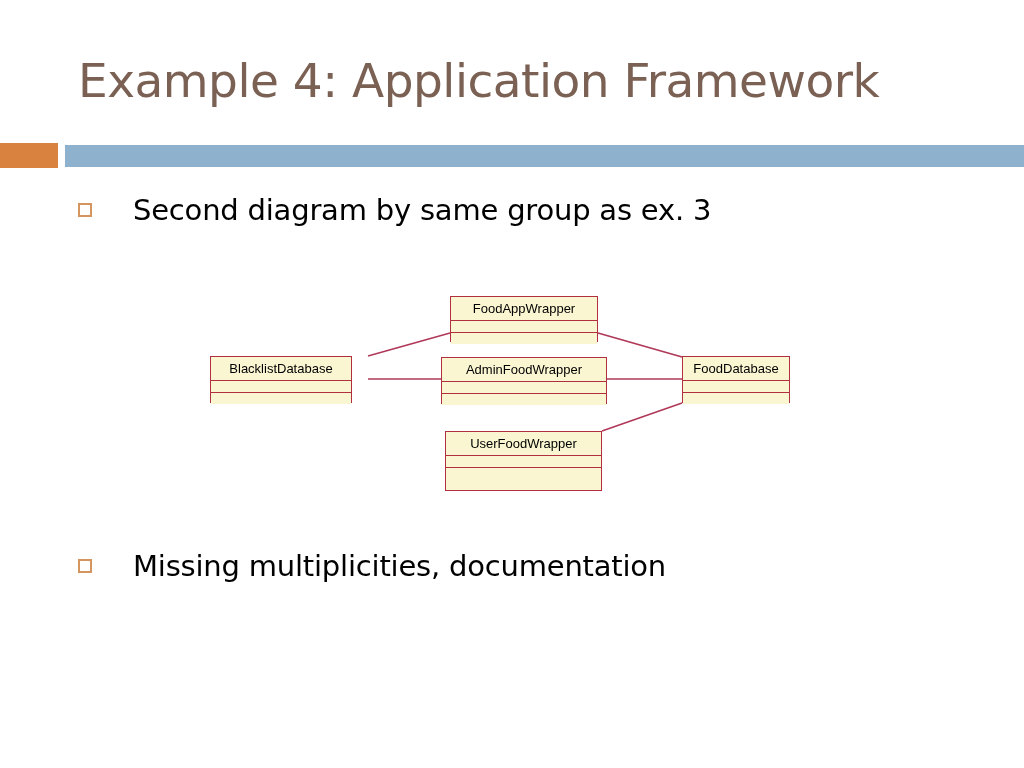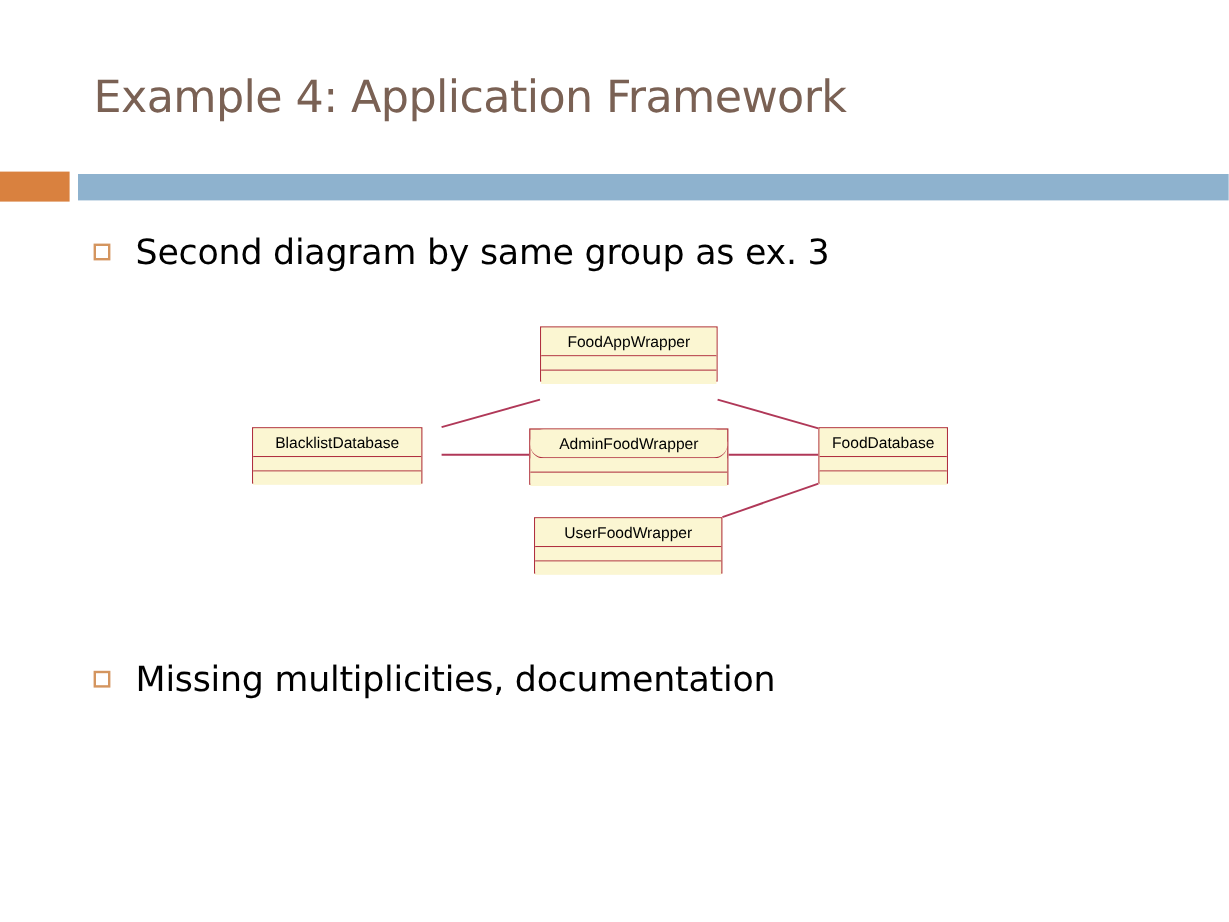--- a/index.html
+++ b/index.html
@@ -17,21 +17,21 @@
 
   
   #slide-title {
     position: absolute;
     left: 78px;
     top: 48px;
     width: 900px;
     height: 70px;
     color: #7a6154;
     font-family: "DejaVu Sans", sans-serif;
-    font-size: 37px;
+    font-size: 47px;
     font-weight: 400;
     letter-spacing: -0.5px;
     line-height: 66px;
     white-space: nowrap;
   }
 
   
   #accent-bar-orange {
     position: absolute;
     left: 0px;
@@ -65,20 +65,21 @@
     margin-right: 21px;
     flex: none;
   }
   .bullet-text {
     color: #000000;
     font-family: "DejaVu Sans", sans-serif;
     font-size: 29px;
     font-weight: 400;
     letter-spacing: -0.2px;
     line-height: 34px;
+    margin-left: 20px;
   }
   #bullet-1 { left: 78px; top: 193px; }
   #bullet-2 { left: 78px; top: 549px; text-align: right; }
 
   
   #uml-diagram {
     position: absolute;
     left: 0px;
     top: 0px;
     width: 1024px;
@@ -144,43 +145,43 @@
   <svg id="uml-lines" viewBox="0 0 1024 768" width="1024" height="768">
     <g id="assoc-lines" stroke="#b03858" stroke-width="1.6" fill="none">
         <line x1="368" y1="356" x2="450" y2="333" stroke="#b03858"></line>
         <line x1="598" y1="333" x2="682" y2="357" stroke="#b03858"></line>
         <line x1="368" y1="379" x2="441" y2="379" stroke="#b03858"></line>
         <line x1="607" y1="379" x2="682" y2="379" stroke="#b03858"></line>
         <line x1="602" y1="431" x2="682" y2="403" stroke="#b03858"></line>
       </g>
   </svg>
 
-  <div class="uml-class" id="cls-food-app-wrapper" style="left: 450px; top: 272px; width: 148px; height: 46px; background: rgb(251, 246, 210); border-color: rgb(176, 48, 64);">
+  <div class="uml-class" id="cls-food-app-wrapper" style="left: 450px; top: 296px; width: 148px; height: 46px; background: rgb(251, 246, 210); border-color: rgb(176, 48, 64);">
     <div class="uml-name" style="background: rgb(251, 246, 210); border-bottom-color: rgb(176, 48, 64);">FoodAppWrapper</div>
     <div class="uml-compartment" style="background: rgb(251, 246, 210); border-bottom-color: rgb(176, 48, 64);"></div>
     <div class="uml-compartment last" style="background: rgb(251, 246, 210); border-bottom-color: rgb(176, 48, 64);"></div>
   </div>
 
   <div class="uml-class" id="cls-blacklist-database" style="left: 210px; top: 356px; width: 142px; height: 47px; background: rgb(251, 246, 210); border-color: rgb(176, 48, 64);">
     <div class="uml-name" style="background: rgb(251, 246, 210); border-bottom-color: rgb(176, 48, 64);">BlacklistDatabase</div>
     <div class="uml-compartment" style="background: rgb(251, 246, 210); border-bottom-color: rgb(176, 48, 64);"></div>
     <div class="uml-compartment last" style="background: rgb(251, 246, 210); border-bottom-color: rgb(176, 48, 64);"></div>
   </div>
 
   <div class="uml-class" id="cls-admin-food-wrapper" style="left: 441px; top: 357px; width: 166px; height: 47px; background: rgb(251, 246, 210); border-color: rgb(176, 48, 64);">
-    <div class="uml-name" style="background: rgb(251, 246, 210); border-bottom-color: rgb(176, 48, 64); border-radius: 11px;">AdminFoodWrapper</div>
+    <div class="uml-name" style="background: rgb(251, 246, 210); border-bottom-color: rgb(176, 48, 64);">AdminFoodWrapper</div>
     <div class="uml-compartment" style="background: rgb(251, 246, 210); border-bottom-color: rgb(176, 48, 64);"></div>
     <div class="uml-compartment last" style="background: rgb(251, 246, 210); border-bottom-color: rgb(176, 48, 64);"></div>
   </div>
 
   <div class="uml-class" id="cls-food-database" style="left: 682px; top: 356px; width: 108px; height: 47px; background: rgb(251, 246, 210); border-color: rgb(176, 48, 64);">
     <div class="uml-name" style="background: rgb(251, 246, 210); border-bottom-color: rgb(176, 48, 64);">FoodDatabase</div>
     <div class="uml-compartment" style="background: rgb(251, 246, 210); border-bottom-color: rgb(176, 48, 64);"></div>
     <div class="uml-compartment last" style="background: rgb(251, 246, 210); border-bottom-color: rgb(176, 48, 64);"></div>
   </div>
 
-  <div class="uml-class" id="cls-user-food-wrapper" style="left: 445px; top: 431px; width: 157px; height: 47px; background: rgb(251, 246, 210); border-color: rgb(176, 48, 64);">
+  <div class="uml-class" id="cls-user-food-wrapper" style="left: 445px; top: 431px; width: 157px; height: 60px; background: rgb(251, 246, 210); border-color: rgb(176, 48, 64);">
     <div class="uml-name" style="background: rgb(251, 246, 210); border-bottom-color: rgb(176, 48, 64);">UserFoodWrapper</div>
     <div class="uml-compartment" style="background: rgb(251, 246, 210); border-bottom-color: rgb(176, 48, 64);"></div>
     <div class="uml-compartment last" style="background: rgb(251, 246, 210); border-bottom-color: rgb(176, 48, 64);"></div>
   </div>
 
 </div>
 
 </body></html>

